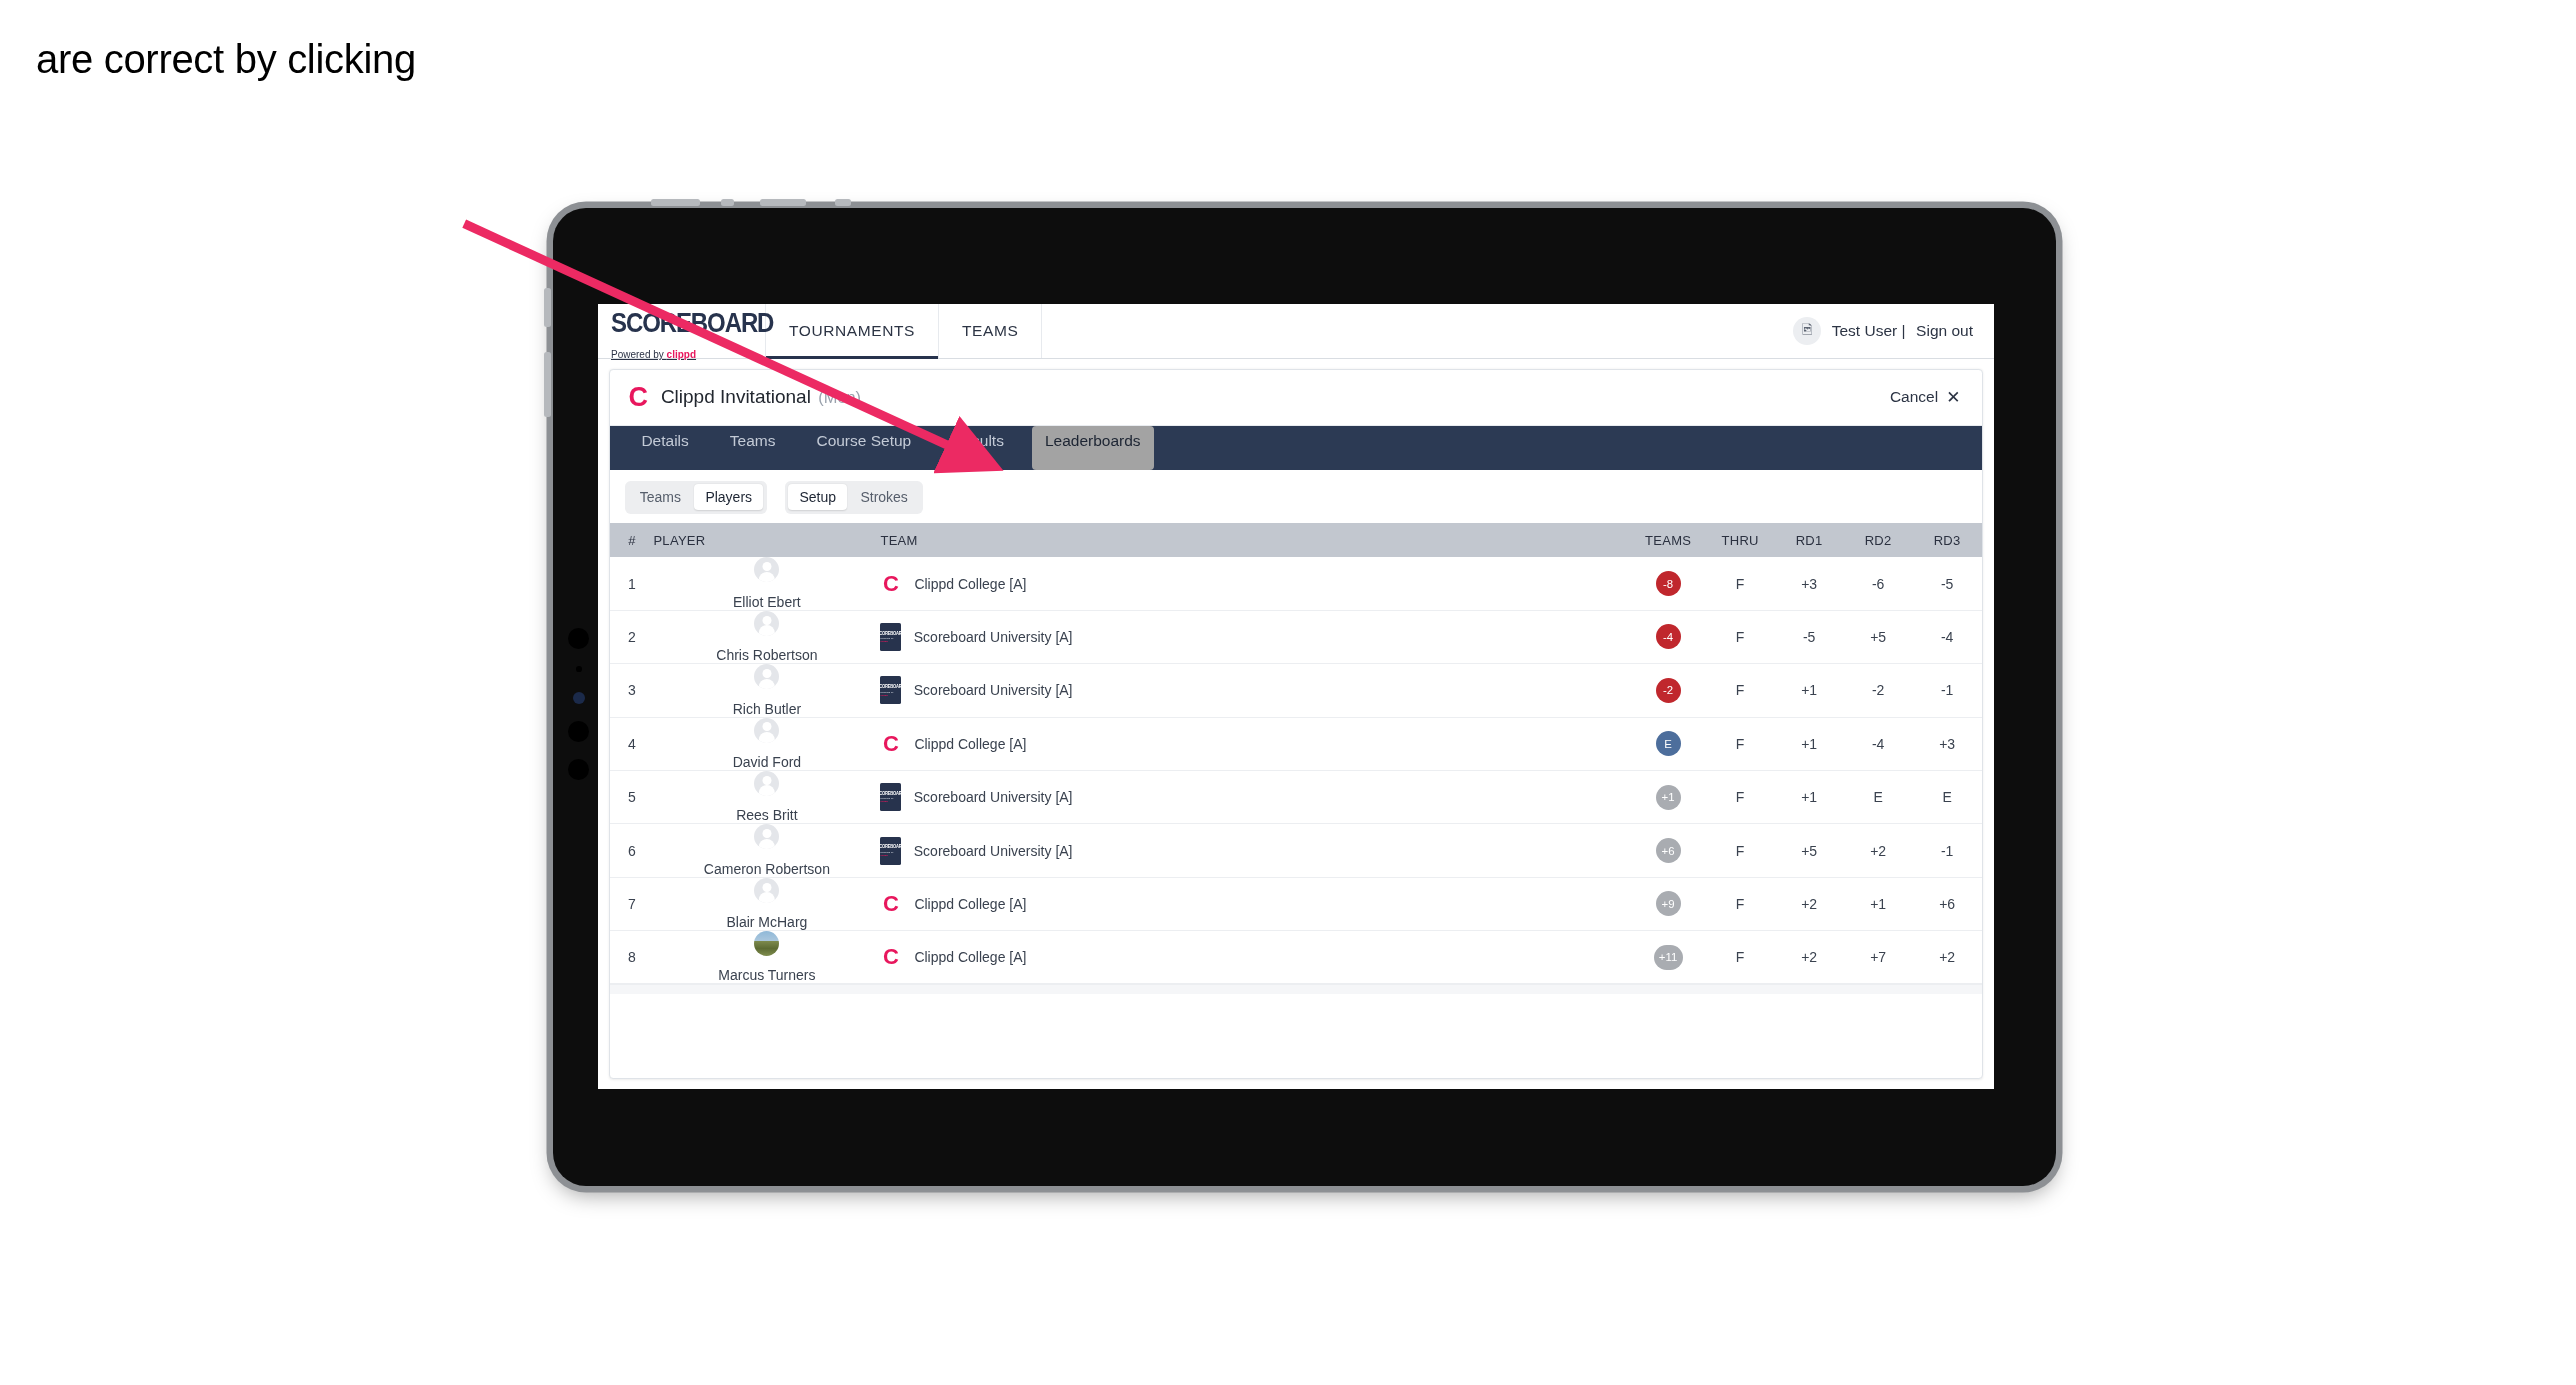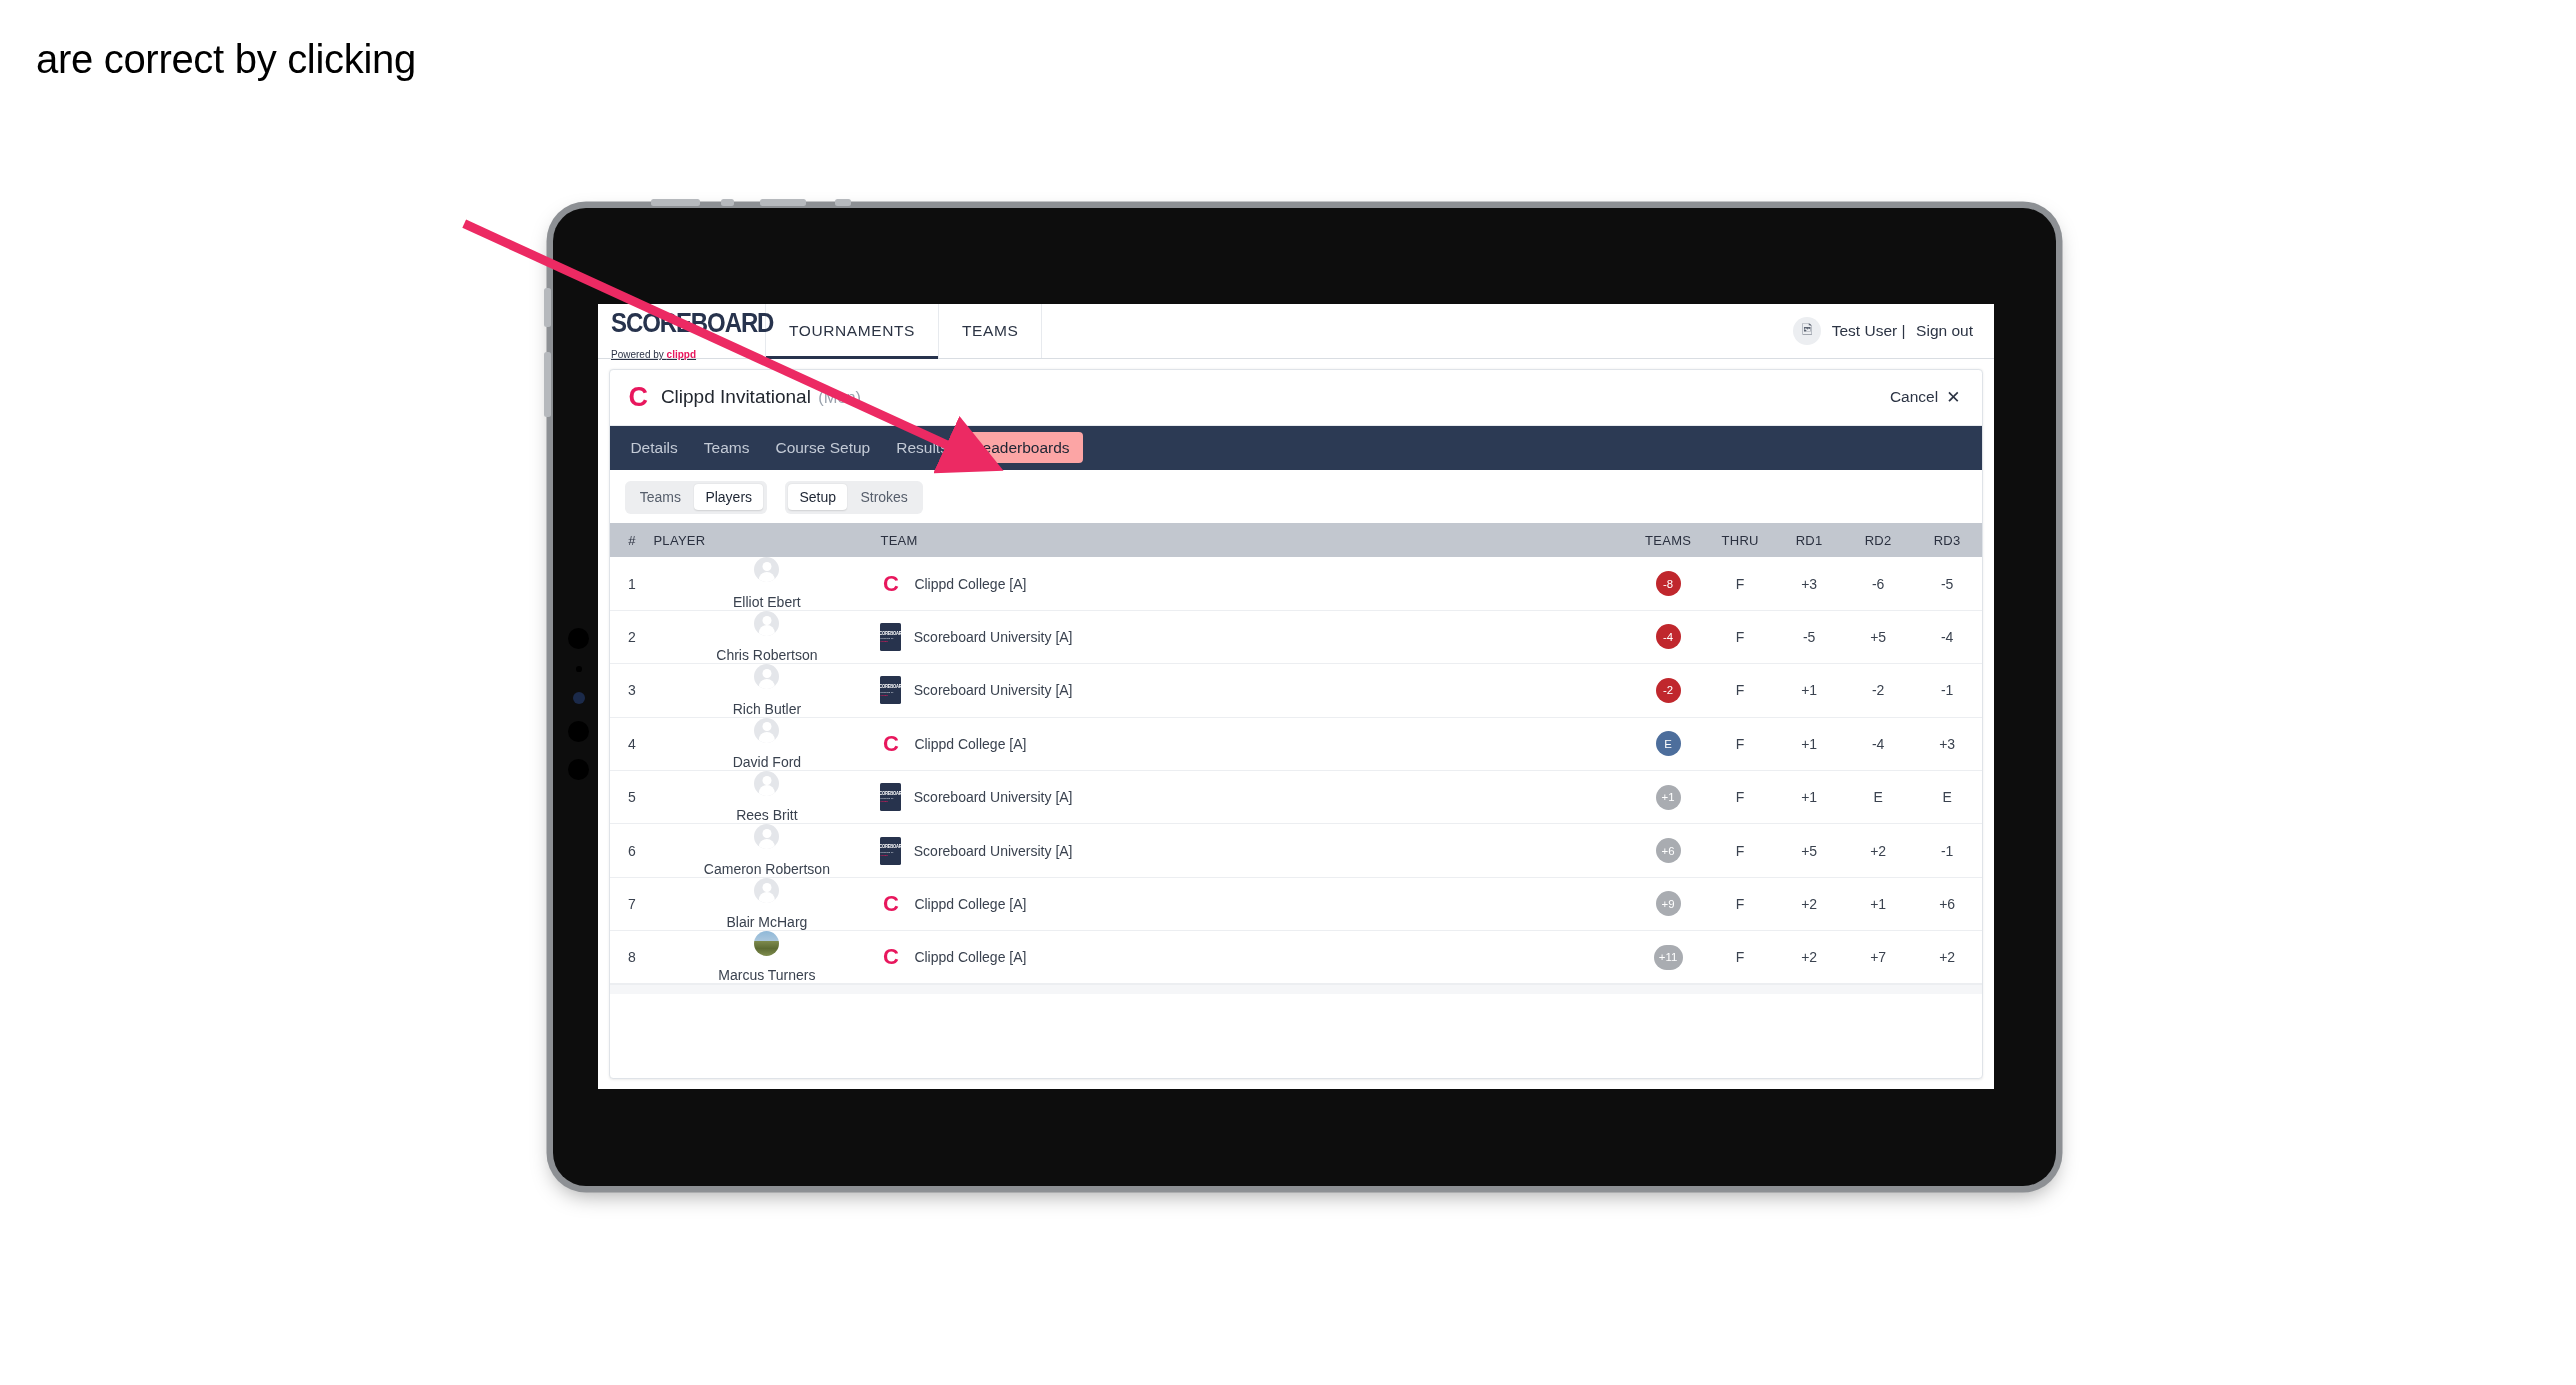--- a/index.html
+++ b/index.html
@@ -197,34 +197,33 @@
     font-size: 15.5px; color: #2c3444; cursor: pointer;
   }
   #cancel-x { font-size: 17px; line-height: 1; }
 
   
   #subnav {
     height: 44px;
     flex: none;
     background: #2c3a54;
     display: flex;
-    align-items: center;
-    padding: 0 7px;
-    gap: 0;
+    padding: 0 18px;
+    gap: 15px;
   }
   .subnav-tab {
     font-size: 15.5px;
     color: #c3cad6;
     padding: 6.5px 13px;
     border-radius: 4.1px;
     cursor: pointer;
     white-space: nowrap;
   }
   .subnav-tab.active {
-    background: #fca5a5;
+    background: #a3a3a3;
     color: #1d2533;
   }
 
   
   #filters {
     flex: none;
     padding: 11.4px 14.7px 9.8px 14.7px;
     display: flex;
     gap: 18px;
   }

